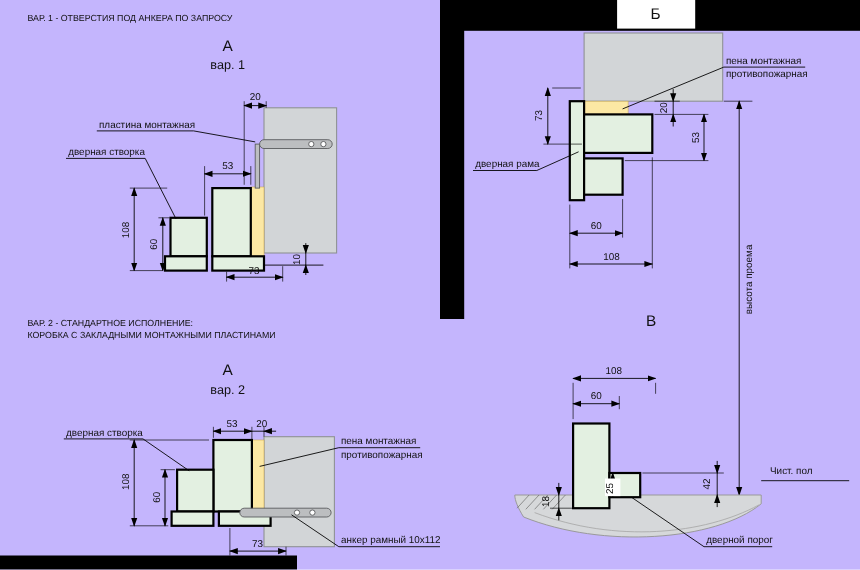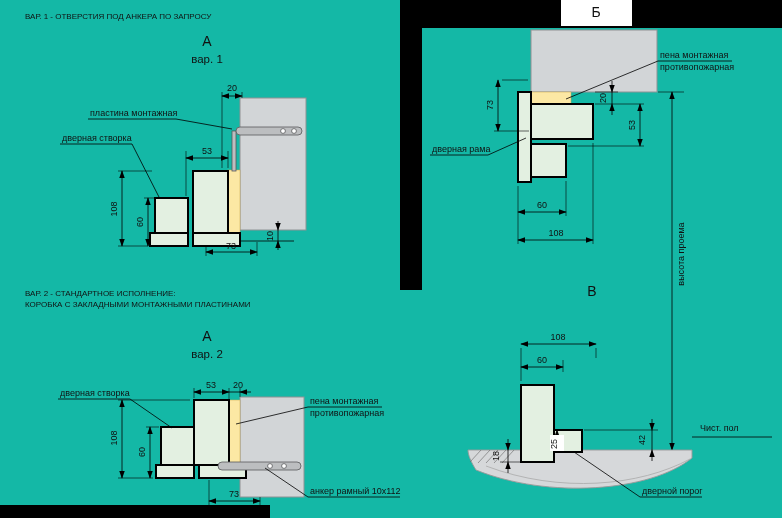--- a/index.html
+++ b/index.html
@@ -1,16 +1,16 @@
 <!DOCTYPE html>
 <html><head>
 <meta charset="utf-8">
 <style>
   html,body{margin:0;padding:0;background:#ffffff;}
-  .canvas{position:relative;width:782px;height:518px;background:#14b8a6;overflow:hidden;}
+  .canvas{position:relative;width:782px;height:518px;background:#c4b5fd;overflow:hidden;}
   svg{display:block;}
   text{font-family:"Liberation Sans",sans-serif;fill:#111;}
   .note{font-size:8px;}
   .lbl{font-size:9px;}
   .dimtxt{font-size:9px;text-anchor:middle;}
   .letter{font-size:14px;text-anchor:middle;}
   .variant{font-size:11.5px;text-anchor:middle;}
   .ext{stroke:#000;stroke-width:.6;fill:none;}
   .dim{stroke:#000;stroke-width:.8;fill:none;marker-start:url(#arr);marker-end:url(#arr);}
   .dimh{stroke:#000;stroke-width:.8;fill:none;marker-end:url(#arr);}

